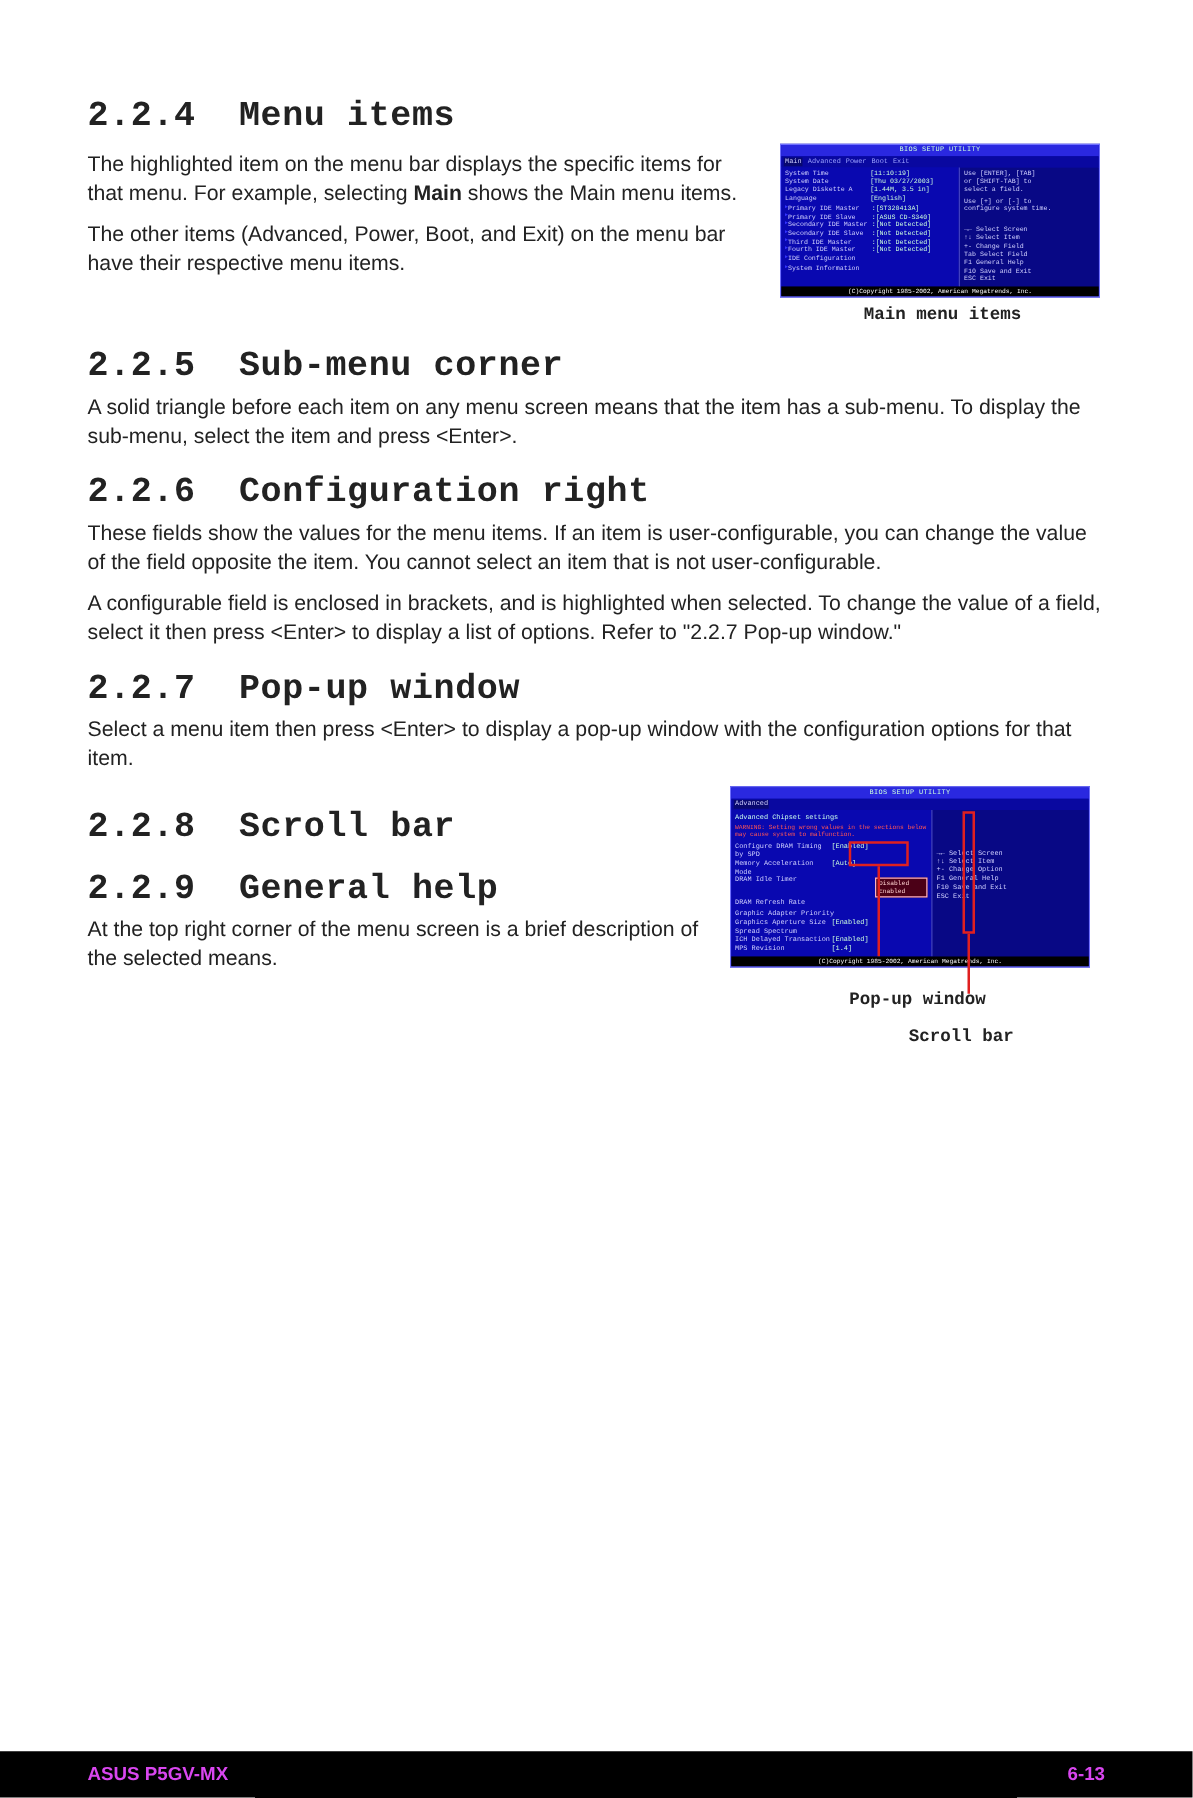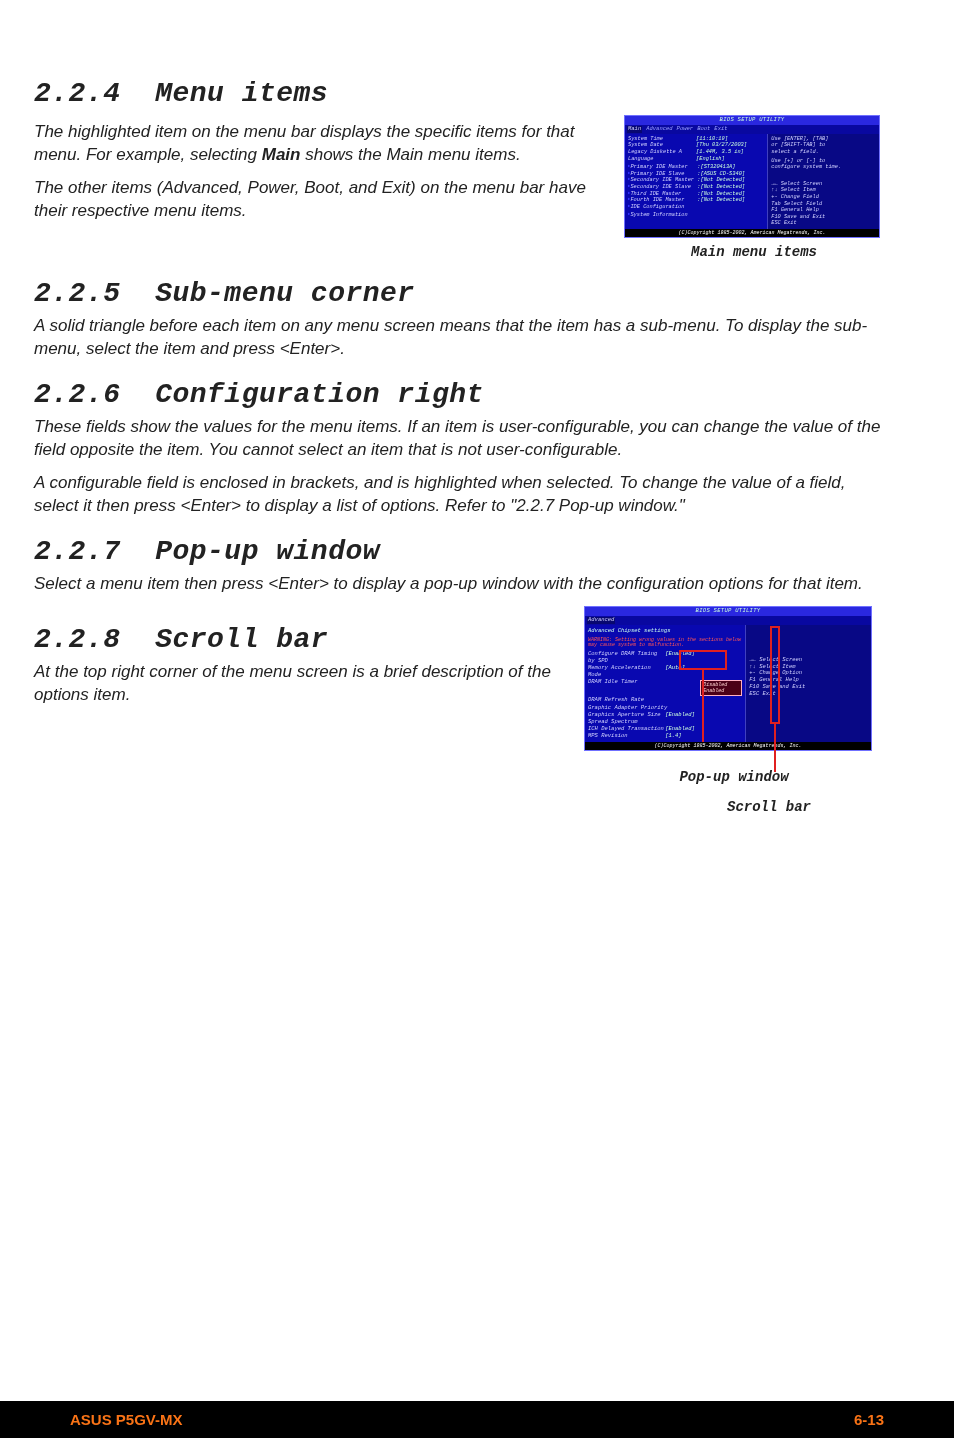--- a/index.html
+++ b/index.html
@@ -4,25 +4,24 @@
 <style>
   body {
     margin: 0;
     padding: 0;
     background: #fff;
     font-family: Arial, Helvetica, sans-serif;
     color: #222;
     width: 954px;
   }
   .page {
-    padding: 60px 70px 30px 34px;
+    padding: 60px 70px 30px 70px;
     box-sizing: border-box;
     min-height: 1380px;
     position: relative;
-    font-style: italic;
   }
   h2.section-num {
     font-family: "Courier New", monospace;
     font-weight: bold;
     font-size: 28px;
     margin: 18px 0 6px 0;
     letter-spacing: 0.5px;
   }
   p.body {
     font-size: 17px;
@@ -124,21 +123,21 @@
 
   
   .fig2-wrap{ position:relative; width:260px; }
   .redbox{ position:absolute; border:2px solid #e02020; box-sizing:border-box; }
   .redline{ position:absolute; background:#e02020; }
 
   .footerbar{
     position:absolute;
     left:0; right:0; bottom:0;
     background:#000;
-    color:#f97316;
+    color:#d946ef;
     display:flex;
     justify-content:space-between;
     padding:10px 70px;
     font-family:Arial,Helvetica,sans-serif;
     font-size:15px;
     font-weight:bold;
   }
 </style>
 </head>
 <body>
@@ -257,21 +256,24 @@
     <span>2.2.7</span>&nbsp;&nbsp;<span>Pop-up window</span>
   </h2>
   <p class="body">Select a menu item then press &lt;Enter&gt; to display a pop-up window with the configuration options for that item.</p>
 
   <div class="row-top">
     <div class="col-text">
       <h2 class="section-num">
         <span>2.2.8</span>&nbsp;&nbsp;<span>Scroll bar</span>
       </h2>
 
-      <p class="body">At the top right corner of the menu screen is a brief description of the options item.</p>
+      <h2 class="section-num">
+        <span>2.2.9</span>&nbsp;&nbsp;<span>General help</span>
+      </h2>
+      <p class="body">At the top right corner of the menu screen is a brief description of the selected means.</p>
     </div>
 
     <div class="col-fig" style="width:300px">
       <div class="fig2-wrap" style="width:290px">
         <div class="bios bios2" style="width:288px">
           <div class="titlebar">BIOS SETUP UTILITY</div>
           <div class="tabs">
             <span class="active">Advanced</span>
           </div>
           <div class="body">

